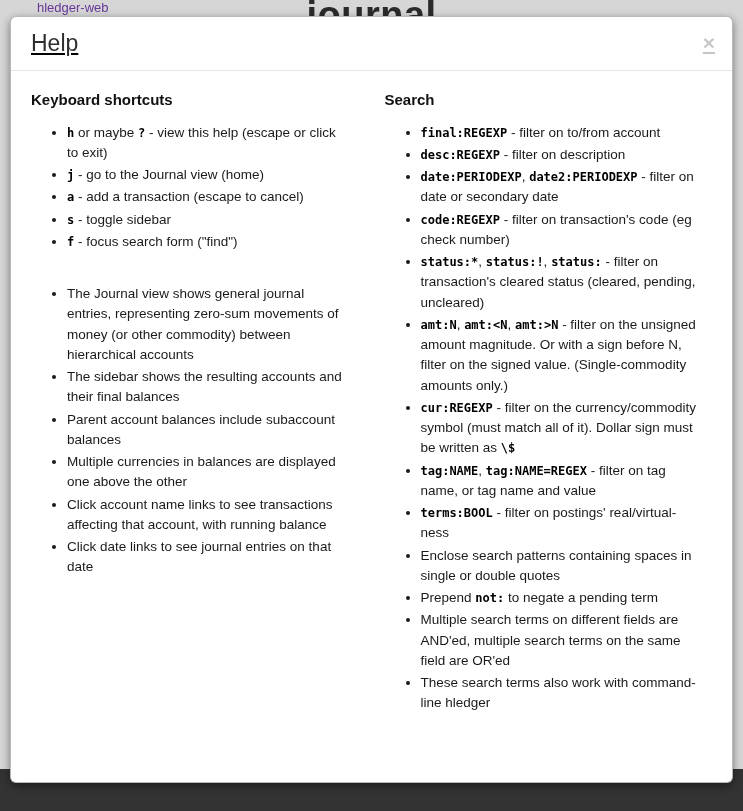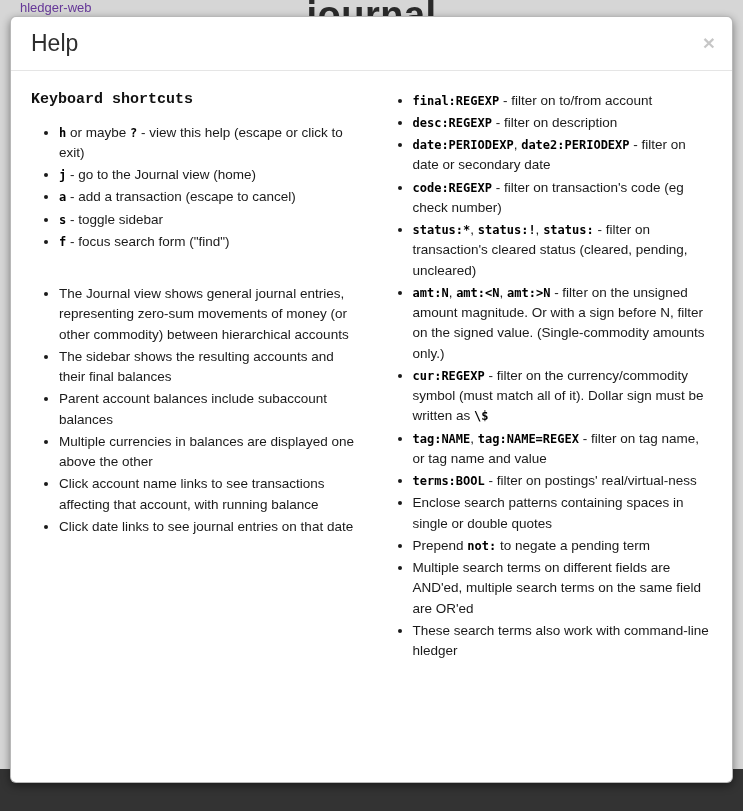--- a/index.html
+++ b/index.html
@@ -8,21 +8,21 @@
     font-family: "Liberation Sans", sans-serif;
     background: #ffffff;
     position: relative;
     overflow: hidden;
   }
 
   
   .page-behind { position: absolute; inset: 0; background: #fff; overflow: hidden; }
   .page-footer-dark { position: absolute; left: 0; right: 0; bottom: 0; height: 42px; background: #3d3d3d; }
   .brand-link {
-    position: absolute; top: 0px; left: 20px;
+    position: absolute; top: 0px; left: 37px;
     font-size: 13px; color: #7a43b6; text-decoration: none;
   }
   .page-heading {
     position: absolute; top: -6px; left: 0; right: 0;
     text-align: center; font-size: 38px; font-weight: bold; color: #333;
     letter-spacing: 0.5px;
   }
 
   
   .backdrop { position: absolute; inset: 0; background: rgba(0,0,0,0.16); }
@@ -33,21 +33,21 @@
     background: #fff;
     border: 1px solid rgba(0,0,0,0.28);
     border-radius: 6px;
     box-shadow: 0 3px 9px rgba(0,0,0,0.45);
     display: flex; flex-direction: column;
     overflow: hidden;
   }
   .modal-header {
     padding: 13px 15px 12px 20px;
     border-bottom: 1px solid #e5e5e5;
-    display: flex; align-items: flex-start;
+    display: flex; align-items: flex-start; text-decoration: underline;
   }
   .modal-title { font-size: 23px; font-weight: 500; color: #2e2e2e; line-height: 1.2; }
   .close-btn {
     margin-left: auto; background: none; border: none;
     font-size: 21px; font-weight: bold; color: #000; opacity: 0.22;
     line-height: 1; cursor: pointer; padding: 2px 2px;
     font-family: "Liberation Sans", sans-serif;
   }
 
   .modal-body {
@@ -57,23 +57,22 @@
     overflow: hidden;
     color: #1a1a1a;
   }
   .col { flex: 1; min-width: 0; }
 
   .section { margin-bottom: 32px; }
   .section:last-child { margin-bottom: 0; }
   .section-heading {
     font-size: 15px; font-weight: bold; color: #111;
     margin: 0 0 15px 0;
-    font-family: Liberation Mono, monospace;
   }
-  .section ul { padding-left: 28px; margin: 0; list-style: disc; }
+  .section ul { padding-left: 28px; margin: 8px; list-style: disc; }
   .section li {
     font-size: 13.5px;
     line-height: 1.5;
     margin-bottom: 2px;
     color: #1a1a1a;
   }
   .code {
     font-family: "DejaVu Sans Mono", "Liberation Mono", monospace;
     font-weight: bold;
     font-size: 12px;
@@ -114,20 +113,21 @@
             <li><span>The sidebar shows the resulting accounts and their final balances</span></li>
             <li><span>Parent account balances include subaccount balances</span></li>
             <li><span>Multiple currencies in balances are displayed one above the other</span></li>
             <li><span>Click account name links to see transactions affecting that account, with running balance</span></li>
             <li><span>Click date links to see journal entries on that date</span></li>
           </ul>
         </div>
       </div>
     <div class="col">
         <div class="section">
+          <h4 class="section-heading">Search</h4>
           <ul>
             <li><span class="code">final:REGEXP</span><span> - filter on to/from account</span></li>
             <li><span class="code">desc:REGEXP</span><span> - filter on description</span></li>
             <li><span class="code">date:PERIODEXP</span><span>, </span><span class="code">date2:PERIODEXP</span><span> - filter on date or secondary date</span></li>
             <li><span class="code">code:REGEXP</span><span> - filter on transaction's code (eg check number)</span></li>
             <li><span class="code">status:*</span><span>, </span><span class="code">status:!</span><span>, </span><span class="code">status:</span><span> - filter on transaction's cleared status (cleared, pending, uncleared)</span></li>
             <li><span class="code">amt:N</span><span>, </span><span class="code">amt:&lt;N</span><span>, </span><span class="code">amt:&gt;N</span><span> - filter on the unsigned amount magnitude. Or with a sign before N, filter on the signed value. (Single-commodity amounts only.)</span></li>
             <li><span class="code">cur:REGEXP</span><span> - filter on the currency/commodity symbol (must match all of it). Dollar sign must be written as </span><span class="code">\$</span></li>
             <li><span class="code">tag:NAME</span><span>, </span><span class="code">tag:NAME=REGEX</span><span> - filter on tag name, or tag name and value</span></li>
             <li><span class="code">terms:BOOL</span><span> - filter on postings' real/virtual-ness</span></li>

